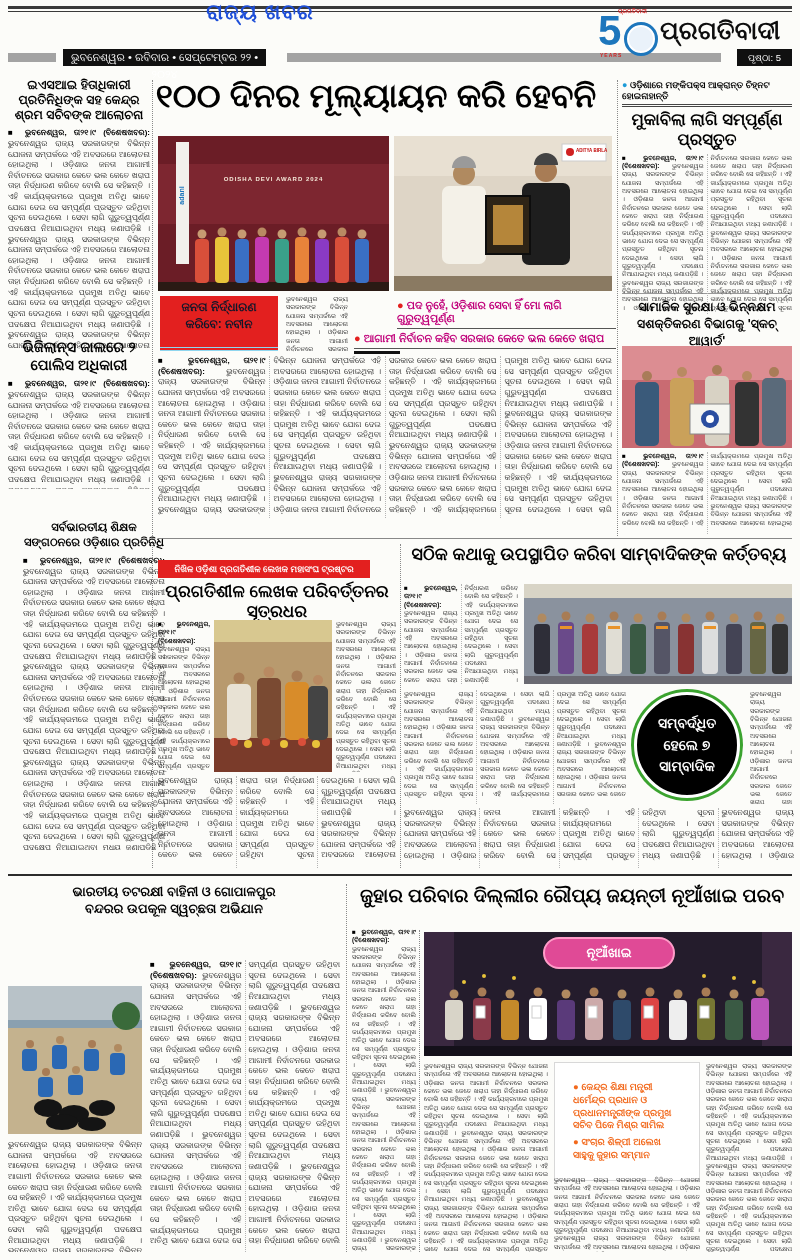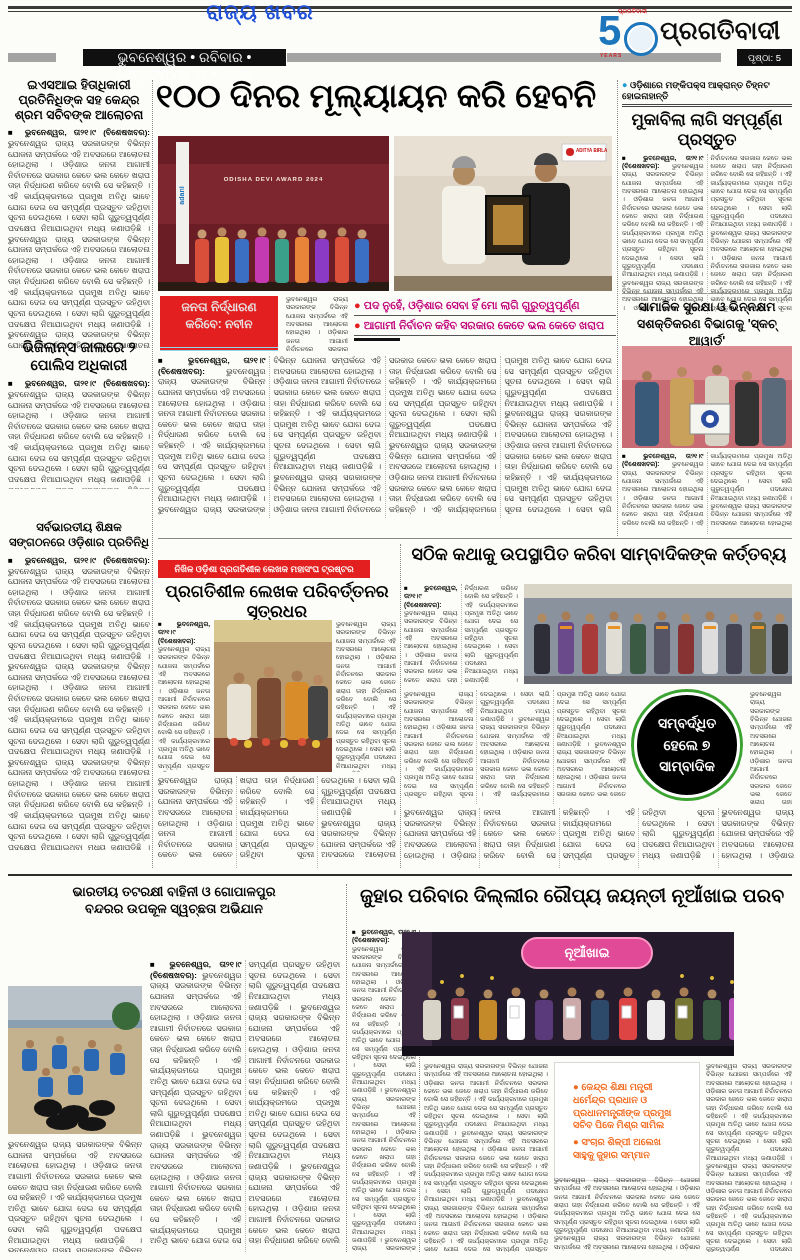--- a/index.html
+++ b/index.html
@@ -14,39 +14,39 @@
   .cols3{column-count:3;column-gap:7px;column-rule:1px dotted #b5b5b5;height:100%;}
   .cols4{column-count:4;column-gap:8px;column-rule:1px dotted #b5b5b5;height:100%;}
   .cols5{column-count:5;column-gap:7px;column-rule:1px dotted #b5b5b5;height:100%;}
   .vsep{border-left:1px dotted #8a8a8a;width:0;}
   .hrule{background:#3a3a3a;}
   .photo{position:absolute;overflow:hidden;background:#d8d4cc;}
   .photo svg{display:block;}
   .ovl{position:absolute;color:#fff;font-weight:bold;white-space:nowrap;}
   .headline{font-weight:bold;color:#000;font-family:"Liberation Sans",sans-serif;}
   .kickline{font-weight:bold;color:#000;}
-  .redbox{background:#e3201f;color:#e5e5e5;font-weight:bold;text-align:center;
+  .redbox{background:#e3201f;color:#0f172a;font-weight:bold;text-align:center;
           border-bottom:4px double #8fd6ef;}
   .bullet-magenta{color:#c0017a;font-weight:bold;}
   .dot-red{color:#e3201f;}
   .ribbon{background:#e3201f;color:#fff;font-weight:bold;text-align:center;}
   .greencircle{background:#000000;border:3px solid #fff;box-shadow:0 0 0 3px #3ba32f;
                border-radius:50%;color:#fff;font-weight:bold;text-align:center;}
   .orangeb{color:#f2691c;font-weight:bold;}
   .blackbar{background:#101010;color:#fff;}
 </style>
 </head>
 <body>
 
 <div class="abs hrule" style="left:8px;top:6px;width:784px;height:3px;"></div>
 <div class="abs hrule" style="left:8px;top:11px;width:784px;height:1px;"></div>
 
 <div class="abs ctr" style="left:100px;top:0;width:320px;font-size:21px;font-weight:bold;color:#1d4ed8;letter-spacing:1px;"><span>ରାଜ୍ୟ ଖବର</span></div>
 
-<div class="abs blackbar ctr" style="left:63px;top:49px;width:203px;height:17px;font-size:14px;line-height:17px;margin-left:20px;"><span>ଭୁବନେଶ୍ୱର • ରବିବାର • ସେପ୍ଟେମ୍ବର ୨୨ • ୨୦୨୪</span></div>
+<div class="abs blackbar ctr" style="left:63px;top:49px;width:203px;height:17px;font-size:11px;line-height:17px;"><span>ଭୁବନେଶ୍ୱର • ରବିବାର • ସେପ୍ଟେମ୍ବର ୨୨ • ୨୦୨୪</span></div>
 
 <div class="abs" style="left:8px;top:53px;width:48px;height:9px;background:#a3a3a3;"></div>
 <div class="abs" style="left:287px;top:53px;width:434px;height:9px;background:#a3a3a3;"></div>
 
 <div class="abs" style="left:592px;top:8px;width:70px;height:52px;">
   <span class="abs" style="left:26px;top:0;font-size:6px;color:#d02020;font-weight:bold;">ପ୍ରଗତିବାଦୀ</span>
   <span class="abs" style="left:6px;top:2px;font-size:42px;font-weight:bold;color:#1d76bc;line-height:1;">5</span>
   <span class="abs" style="left:32px;top:14px;width:28px;height:28px;border-radius:50%;background:#eaf2fa;border:3px solid #1d76bc;box-shadow:inset 0 0 0 2px #fff;"></span>
   <span class="abs" style="left:8px;top:44px;font-size:5px;color:#d02020;font-weight:bold;letter-spacing:1px;">YEARS</span>
 </div>
@@ -66,21 +66,21 @@
 <div class="abs" style="left:8px;top:78px;width:142px;">
   <div class="headline ctr" style="font-size:12.5px;line-height:1.18;">ଇଏସଆଇ ହିତାଧିକାରୀ ପ୍ରତିନିଧିଙ୍କ ସହ କେନ୍ଦ୍ର ଶ୍ରମ ସଚିବଙ୍କ ଆଲୋଚନା</div>
   <div class="body" style="height:222px;margin-top:6px;"><span class="dl">■ ଭୁବନେଶ୍ୱର, ତା୨୧।୯ (ବିଶେଷଖବର):</span> <span>ଭୁବନେଶ୍ୱର ରାଜ୍ୟ ସରକାରଙ୍କ ବିଭିନ୍ନ ଯୋଜନା ସମ୍ପର୍କରେ ଏହି ଅବସରରେ ଆଲୋଚନା ହୋଇଥିଲା । ଓଡ଼ିଶାର ଜନତା ଆଗାମୀ ନିର୍ବାଚନରେ ସରକାର କେତେ ଭଲ କେତେ ଖରାପ ତାହା ନିର୍ଦ୍ଧାରଣ କରିବେ ବୋଲି ସେ କହିଛନ୍ତି । ଏହି କାର୍ଯ୍ୟକ୍ରମରେ ପ୍ରମୁଖ ଅତିଥି ଭାବେ ଯୋଗ ଦେଇ ସେ ସମ୍ପୂର୍ଣ୍ଣ ପ୍ରସ୍ତୁତ ରହିଥିବା ସୂଚନା ଦେଇଥିଲେ । ସେବା ଲାଗି ଗୁରୁତ୍ୱପୂର୍ଣ୍ଣ ପଦକ୍ଷେପ ନିଆଯାଇଥିବା ମଧ୍ୟ ଜଣାପଡ଼ିଛି । ଭୁବନେଶ୍ୱର ରାଜ୍ୟ ସରକାରଙ୍କ ବିଭିନ୍ନ ଯୋଜନା ସମ୍ପର୍କରେ ଏହି ଅବସରରେ ଆଲୋଚନା ହୋଇଥିଲା । ଓଡ଼ିଶାର ଜନତା ଆଗାମୀ ନିର୍ବାଚନରେ ସରକାର କେତେ ଭଲ କେତେ ଖରାପ ତାହା ନିର୍ଦ୍ଧାରଣ କରିବେ ବୋଲି ସେ କହିଛନ୍ତି । ଏହି କାର୍ଯ୍ୟକ୍ରମରେ ପ୍ରମୁଖ ଅତିଥି ଭାବେ ଯୋଗ ଦେଇ ସେ ସମ୍ପୂର୍ଣ୍ଣ ପ୍ରସ୍ତୁତ ରହିଥିବା ସୂଚନା ଦେଇଥିଲେ । ସେବା ଲାଗି ଗୁରୁତ୍ୱପୂର୍ଣ୍ଣ ପଦକ୍ଷେପ ନିଆଯାଇଥିବା ମଧ୍ୟ ଜଣାପଡ଼ିଛି । ଭୁବନେଶ୍ୱର ରାଜ୍ୟ ସରକାରଙ୍କ ବିଭିନ୍ନ ଯୋଜନା ସମ୍ପର୍କରେ ଏହି ଅବସରରେ ଆଲୋଚନା ହୋଇଥିଲା । ଓଡ଼ିଶାର ଜନତା ଆଗାମୀ ନିର୍ବାଚନରେ ସରକାର କେତେ ଭଲ କେତେ ଖରାପ ତାହା ନିର୍ଦ୍ଧାରଣ କରିବେ ବୋଲି ସେ କହିଛନ୍ତି । ଏହି କାର୍ଯ୍ୟକ୍ରମରେ ପ୍ରମୁଖ ଅତିଥି ଭାବେ ଯୋଗ ଦେଇ ସେ ସମ୍ପୂର୍ଣ୍ଣ ପ୍ରସ୍ତୁତ ରହିଥିବା ସୂଚନା ଦେଇଥିଲେ । ସେବା ଲାଗି ଗୁରୁତ୍ୱପୂର୍ଣ୍ଣ ପଦକ୍ଷେପ ନିଆଯାଇଥିବା ମଧ୍ୟ ଜଣାପଡ଼ିଛି । ଭୁବନେଶ୍ୱର ରାଜ୍ୟ ସରକାରଙ୍କ ବିଭିନ୍ନ ଯୋଜନା ସମ୍ପର୍କରେ ଏହି ଅବସରରେ ଆଲୋଚନା ହୋଇଥିଲା । ଓଡ଼ିଶାର ଜନତା ଆଗାମୀ ନିର୍ବାଚନରେ ସରକାର କେତେ ଭଲ କେତେ ଖରାପ ତାହା ନିର୍ଦ୍ଧାରଣ କରିବେ ବୋଲି ସେ କହିଛନ୍ତି । ଏହି କାର୍ଯ୍ୟକ୍ରମରେ ପ୍ରମୁଖ ଅତିଥି ଭାବେ ଯୋଗ ଦେଇ ସେ ସମ୍ପୂର୍ଣ୍ଣ ପ୍ରସ୍ତୁତ ରହିଥିବା ସୂଚନା ଦେଇଥିଲେ । ସେବା ଲାଗି ଗୁରୁତ୍ୱପୂର୍ଣ୍ଣ ପଦକ୍ଷେପ ନିଆଯାଇଥିବା ମଧ୍ୟ ଜଣାପଡ଼ିଛି ।</span></div>
 </div>
 
 <div class="abs" style="left:8px;top:338px;width:142px;">
   <div class="headline ctr" style="font-size:14.5px;line-height:1.25;">ଭିଜିଲାନ୍ସ ଜାଲରେ ୨ ପୋଲିସ ଅଧିକାରୀ</div>
   <div class="body" style="height:110px;margin-top:5px;"><span class="dl">■ ଭୁବନେଶ୍ୱର, ତା୨୧।୯ (ବିଶେଷଖବର):</span> <span>ଭୁବନେଶ୍ୱର ରାଜ୍ୟ ସରକାରଙ୍କ ବିଭିନ୍ନ ଯୋଜନା ସମ୍ପର୍କରେ ଏହି ଅବସରରେ ଆଲୋଚନା ହୋଇଥିଲା । ଓଡ଼ିଶାର ଜନତା ଆଗାମୀ ନିର୍ବାଚନରେ ସରକାର କେତେ ଭଲ କେତେ ଖରାପ ତାହା ନିର୍ଦ୍ଧାରଣ କରିବେ ବୋଲି ସେ କହିଛନ୍ତି । ଏହି କାର୍ଯ୍ୟକ୍ରମରେ ପ୍ରମୁଖ ଅତିଥି ଭାବେ ଯୋଗ ଦେଇ ସେ ସମ୍ପୂର୍ଣ୍ଣ ପ୍ରସ୍ତୁତ ରହିଥିବା ସୂଚନା ଦେଇଥିଲେ । ସେବା ଲାଗି ଗୁରୁତ୍ୱପୂର୍ଣ୍ଣ ପଦକ୍ଷେପ ନିଆଯାଇଥିବା ମଧ୍ୟ ଜଣାପଡ଼ିଛି । ଭୁବନେଶ୍ୱର ରାଜ୍ୟ ସରକାରଙ୍କ ବିଭିନ୍ନ ଯୋଜନା ସମ୍ପର୍କରେ ଏହି ଅବସରରେ ଆଲୋଚନା ହୋଇଥିଲା । ଓଡ଼ିଶାର ଜନତା ଆଗାମୀ ନିର୍ବାଚନରେ ସରକାର କେତେ ଭଲ କେତେ ଖରାପ ତାହା ନିର୍ଦ୍ଧାରଣ କରିବେ ବୋଲି ସେ କହିଛନ୍ତି । ଏହି କାର୍ଯ୍ୟକ୍ରମରେ ପ୍ରମୁଖ ଅତିଥି ଭାବେ ଯୋଗ ଦେଇ ସେ ସମ୍ପୂର୍ଣ୍ଣ ପ୍ରସ୍ତୁତ ରହିଥିବା ସୂଚନା ଦେଇଥିଲେ । ସେବା ଲାଗି ଗୁରୁତ୍ୱପୂର୍ଣ୍ଣ ପଦକ୍ଷେପ ନିଆଯାଇଥିବା ମଧ୍ୟ ଜଣାପଡ଼ିଛି । ଭୁବନେଶ୍ୱର ରାଜ୍ୟ ସରକାରଙ୍କ ବିଭିନ୍ନ ଯୋଜନା ସମ୍ପର୍କରେ ଏହି ଅବସରରେ ଆଲୋଚନା ହୋଇଥିଲା । ଓଡ଼ିଶାର ଜନତା ଆଗାମୀ ନିର୍ବାଚନରେ ସରକାର କେତେ ଭଲ କେତେ ଖରାପ ତାହା ନିର୍ଦ୍ଧାରଣ କରିବେ ବୋଲି ସେ କହିଛନ୍ତି । ଏହି କାର୍ଯ୍ୟକ୍ରମରେ ପ୍ରମୁଖ ଅତିଥି ଭାବେ ଯୋଗ ଦେଇ ସେ ସମ୍ପୂର୍ଣ୍ଣ ପ୍ରସ୍ତୁତ ରହିଥିବା ସୂଚନା ଦେଇଥିଲେ । ସେବା ଲାଗି ଗୁରୁତ୍ୱପୂର୍ଣ୍ଣ ପଦକ୍ଷେପ ନିଆଯାଇଥିବା ମଧ୍ୟ ଜଣାପଡ଼ିଛି ।</span></div>
 </div>
 
-<div class="abs" style="left:8px;top:520px;width:142px;">
+<div class="abs" style="left:23px;top:520px;width:142px;">
   <div class="headline ctr" style="font-size:11.5px;line-height:1.3;">ସର୍ବଭାରତୀୟ ଶିକ୍ଷକ ସଙ୍ଗଠନରେ ଓଡ଼ିଶାର ପ୍ରତିନିଧି</div>
   <div class="body" style="height:294px;margin-top:6px;"><span class="dl">■ ଭୁବନେଶ୍ୱର, ତା୨୧।୯ (ବିଶେଷଖବର):</span> <span>ଭୁବନେଶ୍ୱର ରାଜ୍ୟ ସରକାରଙ୍କ ବିଭିନ୍ନ ଯୋଜନା ସମ୍ପର୍କରେ ଏହି ଅବସରରେ ଆଲୋଚନା ହୋଇଥିଲା । ଓଡ଼ିଶାର ଜନତା ଆଗାମୀ ନିର୍ବାଚନରେ ସରକାର କେତେ ଭଲ କେତେ ଖରାପ ତାହା ନିର୍ଦ୍ଧାରଣ କରିବେ ବୋଲି ସେ କହିଛନ୍ତି । ଏହି କାର୍ଯ୍ୟକ୍ରମରେ ପ୍ରମୁଖ ଅତିଥି ଭାବେ ଯୋଗ ଦେଇ ସେ ସମ୍ପୂର୍ଣ୍ଣ ପ୍ରସ୍ତୁତ ରହିଥିବା ସୂଚନା ଦେଇଥିଲେ । ସେବା ଲାଗି ଗୁରୁତ୍ୱପୂର୍ଣ୍ଣ ପଦକ୍ଷେପ ନିଆଯାଇଥିବା ମଧ୍ୟ ଜଣାପଡ଼ିଛି । ଭୁବନେଶ୍ୱର ରାଜ୍ୟ ସରକାରଙ୍କ ବିଭିନ୍ନ ଯୋଜନା ସମ୍ପର୍କରେ ଏହି ଅବସରରେ ଆଲୋଚନା ହୋଇଥିଲା । ଓଡ଼ିଶାର ଜନତା ଆଗାମୀ ନିର୍ବାଚନରେ ସରକାର କେତେ ଭଲ କେତେ ଖରାପ ତାହା ନିର୍ଦ୍ଧାରଣ କରିବେ ବୋଲି ସେ କହିଛନ୍ତି । ଏହି କାର୍ଯ୍ୟକ୍ରମରେ ପ୍ରମୁଖ ଅତିଥି ଭାବେ ଯୋଗ ଦେଇ ସେ ସମ୍ପୂର୍ଣ୍ଣ ପ୍ରସ୍ତୁତ ରହିଥିବା ସୂଚନା ଦେଇଥିଲେ । ସେବା ଲାଗି ଗୁରୁତ୍ୱପୂର୍ଣ୍ଣ ପଦକ୍ଷେପ ନିଆଯାଇଥିବା ମଧ୍ୟ ଜଣାପଡ଼ିଛି । ଭୁବନେଶ୍ୱର ରାଜ୍ୟ ସରକାରଙ୍କ ବିଭିନ୍ନ ଯୋଜନା ସମ୍ପର୍କରେ ଏହି ଅବସରରେ ଆଲୋଚନା ହୋଇଥିଲା । ଓଡ଼ିଶାର ଜନତା ଆଗାମୀ ନିର୍ବାଚନରେ ସରକାର କେତେ ଭଲ କେତେ ଖରାପ ତାହା ନିର୍ଦ୍ଧାରଣ କରିବେ ବୋଲି ସେ କହିଛନ୍ତି । ଏହି କାର୍ଯ୍ୟକ୍ରମରେ ପ୍ରମୁଖ ଅତିଥି ଭାବେ ଯୋଗ ଦେଇ ସେ ସମ୍ପୂର୍ଣ୍ଣ ପ୍ରସ୍ତୁତ ରହିଥିବା ସୂଚନା ଦେଇଥିଲେ । ସେବା ଲାଗି ଗୁରୁତ୍ୱପୂର୍ଣ୍ଣ ପଦକ୍ଷେପ ନିଆଯାଇଥିବା ମଧ୍ୟ ଜଣାପଡ଼ିଛି । ଭୁବନେଶ୍ୱର ରାଜ୍ୟ ସରକାରଙ୍କ ବିଭିନ୍ନ ଯୋଜନା ସମ୍ପର୍କରେ ଏହି ଅବସରରେ ଆଲୋଚନା ହୋଇଥିଲା । ଓଡ଼ିଶାର ଜନତା ଆଗାମୀ ନିର୍ବାଚନରେ ସରକାର କେତେ ଭଲ କେତେ ଖରାପ ତାହା ନିର୍ଦ୍ଧାରଣ କରିବେ ବୋଲି ସେ କହିଛନ୍ତି । ଏହି କାର୍ଯ୍ୟକ୍ରମରେ ପ୍ରମୁଖ ଅତିଥି ଭାବେ ଯୋଗ ଦେଇ ସେ ସମ୍ପୂର୍ଣ୍ଣ ପ୍ରସ୍ତୁତ ରହିଥିବା ସୂଚନା ଦେଇଥିଲେ । ସେବା ଲାଗି ଗୁରୁତ୍ୱପୂର୍ଣ୍ଣ ପଦକ୍ଷେପ ନିଆଯାଇଥିବା ମଧ୍ୟ ଜଣାପଡ଼ିଛି । ଭୁବନେଶ୍ୱର ରାଜ୍ୟ ସରକାରଙ୍କ ବିଭିନ୍ନ ଯୋଜନା ସମ୍ପର୍କରେ ଏହି ଅବସରରେ ଆଲୋଚନା ହୋଇଥିଲା । ଓଡ଼ିଶାର ଜନତା ଆଗାମୀ ନିର୍ବାଚନରେ ସରକାର କେତେ ଭଲ କେତେ ଖରାପ ତାହା ନିର୍ଦ୍ଧାରଣ କରିବେ ବୋଲି ସେ କହିଛନ୍ତି । ଏହି କାର୍ଯ୍ୟକ୍ରମରେ ପ୍ରମୁଖ ଅତିଥି ଭାବେ ଯୋଗ ଦେଇ ସେ ସମ୍ପୂର୍ଣ୍ଣ ପ୍ରସ୍ତୁତ ରହିଥିବା ସୂଚନା ଦେଇଥିଲେ । ସେବା ଲାଗି ଗୁରୁତ୍ୱପୂର୍ଣ୍ଣ ପଦକ୍ଷେପ ନିଆଯାଇଥିବା ମଧ୍ୟ ଜଣାପଡ଼ିଛି । ଭୁବନେଶ୍ୱର ରାଜ୍ୟ ସରକାରଙ୍କ ବିଭିନ୍ନ ଯୋଜନା ସମ୍ପର୍କରେ ଏହି ଅବସରରେ ଆଲୋଚନା ହୋଇଥିଲା । ଓଡ଼ିଶାର ଜନତା ଆଗାମୀ ନିର୍ବାଚନରେ ସରକାର କେତେ ଭଲ କେତେ ଖରାପ ତାହା ନିର୍ଦ୍ଧାରଣ କରିବେ ବୋଲି ସେ କହିଛନ୍ତି । ଏହି କାର୍ଯ୍ୟକ୍ରମରେ ପ୍ରମୁଖ ଅତିଥି ଭାବେ ଯୋଗ ଦେଇ ସେ ସମ୍ପୂର୍ଣ୍ଣ ପ୍ରସ୍ତୁତ ରହିଥିବା ସୂଚନା ଦେଇଥିଲେ । ସେବା ଲାଗି ଗୁରୁତ୍ୱପୂର୍ଣ୍ଣ ପଦକ୍ଷେପ ନିଆଯାଇଥିବା ମଧ୍ୟ ଜଣାପଡ଼ିଛି ।</span></div>
 </div>
 
 <div class="abs headline ctr" style="left:140px;top:78px;width:472px;font-size:33px;line-height:1.1;">୧୦୦ ଦିନର ମୂଲ୍ୟାୟନ କରି ହେବନି</div>
 
 <div class="photo" style="left:158px;top:136px;width:231px;height:155px;">
   <svg width="231" height="155" viewBox="0 0 231 155">
     <rect width="231" height="155" fill="#6b1d26"></rect>
     <rect y="28" width="231" height="60" fill="#7d2630"></rect>
@@ -131,21 +131,21 @@
 </div>
 
 <div class="abs redbox" style="left:160px;top:296px;width:118px;height:48px;font-size:12px;line-height:1.45;padding-top:3px;">
   <div>ଜନତା ନିର୍ଦ୍ଧାରଣ</div>
   <div>କରିବେ: ନବୀନ</div>
 </div>
 
 <div class="abs body tiny" style="left:286px;top:295px;width:62px;height:58px;"><span>ଭୁବନେଶ୍ୱର ରାଜ୍ୟ ସରକାରଙ୍କ ବିଭିନ୍ନ ଯୋଜନା ସମ୍ପର୍କରେ ଏହି ଅବସରରେ ଆଲୋଚନା ହୋଇଥିଲା । ଓଡ଼ିଶାର ଜନତା ଆଗାମୀ ନିର୍ବାଚନରେ ସରକାର କେତେ ଭଲ କେତେ ଖରାପ ତାହା ନିର୍ଦ୍ଧାରଣ କରିବେ ବୋଲି ସେ କହିଛନ୍ତି । ଏହି କାର୍ଯ୍ୟକ୍ରମରେ ପ୍ରମୁଖ ଅତିଥି ଭାବେ ଯୋଗ ଦେଇ ସେ ସମ୍ପୂର୍ଣ୍ଣ ପ୍ରସ୍ତୁତ ରହିଥିବା ସୂଚନା ଦେଇଥିଲେ । ସେବା ଲାଗି ଗୁରୁତ୍ୱପୂର୍ଣ୍ଣ ପଦକ୍ଷେପ ନିଆଯାଇଥିବା ମଧ୍ୟ ଜଣାପଡ଼ିଛି ।</span></div>
 
 <div class="abs" style="left:354px;top:298px;width:262px;">
-  <div class="bullet-magenta" style="font-size:11px;border-bottom:1px solid #555;padding:1px 0 3px 0;"><span class="dot-red">●</span>
+  <div class="bullet-magenta" style="font-size:11px;border-bottom:1px solid #555;padding:1px 0 3px 0;margin-left:43px;"><span class="dot-red">●</span>
         <span>ପଦ ନୁହେଁ, ଓଡ଼ିଶାର ସେବା ହିଁ ମୋ ଲାଗି ଗୁରୁତ୍ୱପୂର୍ଣ୍ଣ</span></div>
   <div class="bullet-magenta" style="font-size:11px;padding:3px 0 3px 0;"><span class="dot-red">●</span>
         <span>ଆଗାମୀ ନିର୍ବାଚନ କହିବ ସରକାର କେତେ ଭଲ କେତେ ଖରାପ</span></div>
   <div style="width:262px;height:1px;background:#555;"></div>
   <div style="width:46px;height:3px;background:#111;margin-top:2px;"></div>
 </div>
 
 <div class="abs body cols4" style="left:158px;top:356px;width:454px;height:162px;"><span class="dl">■ ଭୁବନେଶ୍ୱର, ତା୨୧।୯ (ବିଶେଷଖବର):</span> <span>ଭୁବନେଶ୍ୱର ରାଜ୍ୟ ସରକାରଙ୍କ ବିଭିନ୍ନ ଯୋଜନା ସମ୍ପର୍କରେ ଏହି ଅବସରରେ ଆଲୋଚନା ହୋଇଥିଲା । ଓଡ଼ିଶାର ଜନତା ଆଗାମୀ ନିର୍ବାଚନରେ ସରକାର କେତେ ଭଲ କେତେ ଖରାପ ତାହା ନିର୍ଦ୍ଧାରଣ କରିବେ ବୋଲି ସେ କହିଛନ୍ତି । ଏହି କାର୍ଯ୍ୟକ୍ରମରେ ପ୍ରମୁଖ ଅତିଥି ଭାବେ ଯୋଗ ଦେଇ ସେ ସମ୍ପୂର୍ଣ୍ଣ ପ୍ରସ୍ତୁତ ରହିଥିବା ସୂଚନା ଦେଇଥିଲେ । ସେବା ଲାଗି ଗୁରୁତ୍ୱପୂର୍ଣ୍ଣ ପଦକ୍ଷେପ ନିଆଯାଇଥିବା ମଧ୍ୟ ଜଣାପଡ଼ିଛି । ଭୁବନେଶ୍ୱର ରାଜ୍ୟ ସରକାରଙ୍କ ବିଭିନ୍ନ ଯୋଜନା ସମ୍ପର୍କରେ ଏହି ଅବସରରେ ଆଲୋଚନା ହୋଇଥିଲା । ଓଡ଼ିଶାର ଜନତା ଆଗାମୀ ନିର୍ବାଚନରେ ସରକାର କେତେ ଭଲ କେତେ ଖରାପ ତାହା ନିର୍ଦ୍ଧାରଣ କରିବେ ବୋଲି ସେ କହିଛନ୍ତି । ଏହି କାର୍ଯ୍ୟକ୍ରମରେ ପ୍ରମୁଖ ଅତିଥି ଭାବେ ଯୋଗ ଦେଇ ସେ ସମ୍ପୂର୍ଣ୍ଣ ପ୍ରସ୍ତୁତ ରହିଥିବା ସୂଚନା ଦେଇଥିଲେ । ସେବା ଲାଗି ଗୁରୁତ୍ୱପୂର୍ଣ୍ଣ ପଦକ୍ଷେପ ନିଆଯାଇଥିବା ମଧ୍ୟ ଜଣାପଡ଼ିଛି । ଭୁବନେଶ୍ୱର ରାଜ୍ୟ ସରକାରଙ୍କ ବିଭିନ୍ନ ଯୋଜନା ସମ୍ପର୍କରେ ଏହି ଅବସରରେ ଆଲୋଚନା ହୋଇଥିଲା । ଓଡ଼ିଶାର ଜନତା ଆଗାମୀ ନିର୍ବାଚନରେ ସରକାର କେତେ ଭଲ କେତେ ଖରାପ ତାହା ନିର୍ଦ୍ଧାରଣ କରିବେ ବୋଲି ସେ କହିଛନ୍ତି । ଏହି କାର୍ଯ୍ୟକ୍ରମରେ ପ୍ରମୁଖ ଅତିଥି ଭାବେ ଯୋଗ ଦେଇ ସେ ସମ୍ପୂର୍ଣ୍ଣ ପ୍ରସ୍ତୁତ ରହିଥିବା ସୂଚନା ଦେଇଥିଲେ । ସେବା ଲାଗି ଗୁରୁତ୍ୱପୂର୍ଣ୍ଣ ପଦକ୍ଷେପ ନିଆଯାଇଥିବା ମଧ୍ୟ ଜଣାପଡ଼ିଛି । ଭୁବନେଶ୍ୱର ରାଜ୍ୟ ସରକାରଙ୍କ ବିଭିନ୍ନ ଯୋଜନା ସମ୍ପର୍କରେ ଏହି ଅବସରରେ ଆଲୋଚନା ହୋଇଥିଲା । ଓଡ଼ିଶାର ଜନତା ଆଗାମୀ ନିର୍ବାଚନରେ ସରକାର କେତେ ଭଲ କେତେ ଖରାପ ତାହା ନିର୍ଦ୍ଧାରଣ କରିବେ ବୋଲି ସେ କହିଛନ୍ତି । ଏହି କାର୍ଯ୍ୟକ୍ରମରେ ପ୍ରମୁଖ ଅତିଥି ଭାବେ ଯୋଗ ଦେଇ ସେ ସମ୍ପୂର୍ଣ୍ଣ ପ୍ରସ୍ତୁତ ରହିଥିବା ସୂଚନା ଦେଇଥିଲେ । ସେବା ଲାଗି ଗୁରୁତ୍ୱପୂର୍ଣ୍ଣ ପଦକ୍ଷେପ ନିଆଯାଇଥିବା ମଧ୍ୟ ଜଣାପଡ଼ିଛି । ଭୁବନେଶ୍ୱର ରାଜ୍ୟ ସରକାରଙ୍କ ବିଭିନ୍ନ ଯୋଜନା ସମ୍ପର୍କରେ ଏହି ଅବସରରେ ଆଲୋଚନା ହୋଇଥିଲା । ଓଡ଼ିଶାର ଜନତା ଆଗାମୀ ନିର୍ବାଚନରେ ସରକାର କେତେ ଭଲ କେତେ ଖରାପ ତାହା ନିର୍ଦ୍ଧାରଣ କରିବେ ବୋଲି ସେ କହିଛନ୍ତି । ଏହି କାର୍ଯ୍ୟକ୍ରମରେ ପ୍ରମୁଖ ଅତିଥି ଭାବେ ଯୋଗ ଦେଇ ସେ ସମ୍ପୂର୍ଣ୍ଣ ପ୍ରସ୍ତୁତ ରହିଥିବା ସୂଚନା ଦେଇଥିଲେ । ସେବା ଲାଗି ଗୁରୁତ୍ୱପୂର୍ଣ୍ଣ ପଦକ୍ଷେପ ନିଆଯାଇଥିବା ମଧ୍ୟ ଜଣାପଡ଼ିଛି । ଭୁବନେଶ୍ୱର ରାଜ୍ୟ ସରକାରଙ୍କ ବିଭିନ୍ନ ଯୋଜନା ସମ୍ପର୍କରେ ଏହି ଅବସରରେ ଆଲୋଚନା ହୋଇଥିଲା । ଓଡ଼ିଶାର ଜନତା ଆଗାମୀ ନିର୍ବାଚନରେ ସରକାର କେତେ ଭଲ କେତେ ଖରାପ ତାହା ନିର୍ଦ୍ଧାରଣ କରିବେ ବୋଲି ସେ କହିଛନ୍ତି । ଏହି କାର୍ଯ୍ୟକ୍ରମରେ ପ୍ରମୁଖ ଅତିଥି ଭାବେ ଯୋଗ ଦେଇ ସେ ସମ୍ପୂର୍ଣ୍ଣ ପ୍ରସ୍ତୁତ ରହିଥିବା ସୂଚନା ଦେଇଥିଲେ । ସେବା ଲାଗି ଗୁରୁତ୍ୱପୂର୍ଣ୍ଣ ପଦକ୍ଷେପ ନିଆଯାଇଥିବା ମଧ୍ୟ ଜଣାପଡ଼ିଛି ।</span></div>
 
 <div class="abs" style="left:622px;top:80px;width:170px;">
@@ -305,21 +305,21 @@
 </div>
 
 <div class="abs body cols2" style="left:150px;top:960px;width:190px;height:292px;"><span class="dl">■ ଭୁବନେଶ୍ୱର, ତା୨୧।୯ (ବିଶେଷଖବର):</span> <span>ଭୁବନେଶ୍ୱର ରାଜ୍ୟ ସରକାରଙ୍କ ବିଭିନ୍ନ ଯୋଜନା ସମ୍ପର୍କରେ ଏହି ଅବସରରେ ଆଲୋଚନା ହୋଇଥିଲା । ଓଡ଼ିଶାର ଜନତା ଆଗାମୀ ନିର୍ବାଚନରେ ସରକାର କେତେ ଭଲ କେତେ ଖରାପ ତାହା ନିର୍ଦ୍ଧାରଣ କରିବେ ବୋଲି ସେ କହିଛନ୍ତି । ଏହି କାର୍ଯ୍ୟକ୍ରମରେ ପ୍ରମୁଖ ଅତିଥି ଭାବେ ଯୋଗ ଦେଇ ସେ ସମ୍ପୂର୍ଣ୍ଣ ପ୍ରସ୍ତୁତ ରହିଥିବା ସୂଚନା ଦେଇଥିଲେ । ସେବା ଲାଗି ଗୁରୁତ୍ୱପୂର୍ଣ୍ଣ ପଦକ୍ଷେପ ନିଆଯାଇଥିବା ମଧ୍ୟ ଜଣାପଡ଼ିଛି । ଭୁବନେଶ୍ୱର ରାଜ୍ୟ ସରକାରଙ୍କ ବିଭିନ୍ନ ଯୋଜନା ସମ୍ପର୍କରେ ଏହି ଅବସରରେ ଆଲୋଚନା ହୋଇଥିଲା । ଓଡ଼ିଶାର ଜନତା ଆଗାମୀ ନିର୍ବାଚନରେ ସରକାର କେତେ ଭଲ କେତେ ଖରାପ ତାହା ନିର୍ଦ୍ଧାରଣ କରିବେ ବୋଲି ସେ କହିଛନ୍ତି । ଏହି କାର୍ଯ୍ୟକ୍ରମରେ ପ୍ରମୁଖ ଅତିଥି ଭାବେ ଯୋଗ ଦେଇ ସେ ସମ୍ପୂର୍ଣ୍ଣ ପ୍ରସ୍ତୁତ ରହିଥିବା ସୂଚନା ଦେଇଥିଲେ । ସେବା ଲାଗି ଗୁରୁତ୍ୱପୂର୍ଣ୍ଣ ପଦକ୍ଷେପ ନିଆଯାଇଥିବା ମଧ୍ୟ ଜଣାପଡ଼ିଛି । ଭୁବନେଶ୍ୱର ରାଜ୍ୟ ସରକାରଙ୍କ ବିଭିନ୍ନ ଯୋଜନା ସମ୍ପର୍କରେ ଏହି ଅବସରରେ ଆଲୋଚନା ହୋଇଥିଲା । ଓଡ଼ିଶାର ଜନତା ଆଗାମୀ ନିର୍ବାଚନରେ ସରକାର କେତେ ଭଲ କେତେ ଖରାପ ତାହା ନିର୍ଦ୍ଧାରଣ କରିବେ ବୋଲି ସେ କହିଛନ୍ତି । ଏହି କାର୍ଯ୍ୟକ୍ରମରେ ପ୍ରମୁଖ ଅତିଥି ଭାବେ ଯୋଗ ଦେଇ ସେ ସମ୍ପୂର୍ଣ୍ଣ ପ୍ରସ୍ତୁତ ରହିଥିବା ସୂଚନା ଦେଇଥିଲେ । ସେବା ଲାଗି ଗୁରୁତ୍ୱପୂର୍ଣ୍ଣ ପଦକ୍ଷେପ ନିଆଯାଇଥିବା ମଧ୍ୟ ଜଣାପଡ଼ିଛି । ଭୁବନେଶ୍ୱର ରାଜ୍ୟ ସରକାରଙ୍କ ବିଭିନ୍ନ ଯୋଜନା ସମ୍ପର୍କରେ ଏହି ଅବସରରେ ଆଲୋଚନା ହୋଇଥିଲା । ଓଡ଼ିଶାର ଜନତା ଆଗାମୀ ନିର୍ବାଚନରେ ସରକାର କେତେ ଭଲ କେତେ ଖରାପ ତାହା ନିର୍ଦ୍ଧାରଣ କରିବେ ବୋଲି ସେ କହିଛନ୍ତି । ଏହି କାର୍ଯ୍ୟକ୍ରମରେ ପ୍ରମୁଖ ଅତିଥି ଭାବେ ଯୋଗ ଦେଇ ସେ ସମ୍ପୂର୍ଣ୍ଣ ପ୍ରସ୍ତୁତ ରହିଥିବା ସୂଚନା ଦେଇଥିଲେ । ସେବା ଲାଗି ଗୁରୁତ୍ୱପୂର୍ଣ୍ଣ ପଦକ୍ଷେପ ନିଆଯାଇଥିବା ମଧ୍ୟ ଜଣାପଡ଼ିଛି । ଭୁବନେଶ୍ୱର ରାଜ୍ୟ ସରକାରଙ୍କ ବିଭିନ୍ନ ଯୋଜନା ସମ୍ପର୍କରେ ଏହି ଅବସରରେ ଆଲୋଚନା ହୋଇଥିଲା । ଓଡ଼ିଶାର ଜନତା ଆଗାମୀ ନିର୍ବାଚନରେ ସରକାର କେତେ ଭଲ କେତେ ଖରାପ ତାହା ନିର୍ଦ୍ଧାରଣ କରିବେ ବୋଲି ସେ କହିଛନ୍ତି । ଏହି କାର୍ଯ୍ୟକ୍ରମରେ ପ୍ରମୁଖ ଅତିଥି ଭାବେ ଯୋଗ ଦେଇ ସେ ସମ୍ପୂର୍ଣ୍ଣ ପ୍ରସ୍ତୁତ ରହିଥିବା ସୂଚନା ଦେଇଥିଲେ । ସେବା ଲାଗି ଗୁରୁତ୍ୱପୂର୍ଣ୍ଣ ପଦକ୍ଷେପ ନିଆଯାଇଥିବା ମଧ୍ୟ ଜଣାପଡ଼ିଛି । ଭୁବନେଶ୍ୱର ରାଜ୍ୟ ସରକାରଙ୍କ ବିଭିନ୍ନ ଯୋଜନା ସମ୍ପର୍କରେ ଏହି ଅବସରରେ ଆଲୋଚନା ହୋଇଥିଲା । ଓଡ଼ିଶାର ଜନତା ଆଗାମୀ ନିର୍ବାଚନରେ ସରକାର କେତେ ଭଲ କେତେ ଖରାପ ତାହା ନିର୍ଦ୍ଧାରଣ କରିବେ ବୋଲି ସେ କହିଛନ୍ତି । ଏହି କାର୍ଯ୍ୟକ୍ରମରେ ପ୍ରମୁଖ ଅତିଥି ଭାବେ ଯୋଗ ଦେଇ ସେ ସମ୍ପୂର୍ଣ୍ଣ ପ୍ରସ୍ତୁତ ରହିଥିବା ସୂଚନା ଦେଇଥିଲେ । ସେବା ଲାଗି ଗୁରୁତ୍ୱପୂର୍ଣ୍ଣ ପଦକ୍ଷେପ ନିଆଯାଇଥିବା ମଧ୍ୟ ଜଣାପଡ଼ିଛି ।</span></div>
 
 <div class="abs body" style="left:8px;top:1140px;width:134px;height:112px;"><span>ଭୁବନେଶ୍ୱର ରାଜ୍ୟ ସରକାରଙ୍କ ବିଭିନ୍ନ ଯୋଜନା ସମ୍ପର୍କରେ ଏହି ଅବସରରେ ଆଲୋଚନା ହୋଇଥିଲା । ଓଡ଼ିଶାର ଜନତା ଆଗାମୀ ନିର୍ବାଚନରେ ସରକାର କେତେ ଭଲ କେତେ ଖରାପ ତାହା ନିର୍ଦ୍ଧାରଣ କରିବେ ବୋଲି ସେ କହିଛନ୍ତି । ଏହି କାର୍ଯ୍ୟକ୍ରମରେ ପ୍ରମୁଖ ଅତିଥି ଭାବେ ଯୋଗ ଦେଇ ସେ ସମ୍ପୂର୍ଣ୍ଣ ପ୍ରସ୍ତୁତ ରହିଥିବା ସୂଚନା ଦେଇଥିଲେ । ସେବା ଲାଗି ଗୁରୁତ୍ୱପୂର୍ଣ୍ଣ ପଦକ୍ଷେପ ନିଆଯାଇଥିବା ମଧ୍ୟ ଜଣାପଡ଼ିଛି । ଭୁବନେଶ୍ୱର ରାଜ୍ୟ ସରକାରଙ୍କ ବିଭିନ୍ନ ଯୋଜନା ସମ୍ପର୍କରେ ଏହି ଅବସରରେ ଆଲୋଚନା ହୋଇଥିଲା । ଓଡ଼ିଶାର ଜନତା ଆଗାମୀ ନିର୍ବାଚନରେ ସରକାର କେତେ ଭଲ କେତେ ଖରାପ ତାହା ନିର୍ଦ୍ଧାରଣ କରିବେ ବୋଲି ସେ କହିଛନ୍ତି । ଏହି କାର୍ଯ୍ୟକ୍ରମରେ ପ୍ରମୁଖ ଅତିଥି ଭାବେ ଯୋଗ ଦେଇ ସେ ସମ୍ପୂର୍ଣ୍ଣ ପ୍ରସ୍ତୁତ ରହିଥିବା ସୂଚନା ଦେଇଥିଲେ । ସେବା ଲାଗି ଗୁରୁତ୍ୱପୂର୍ଣ୍ଣ ପଦକ୍ଷେପ ନିଆଯାଇଥିବା ମଧ୍ୟ ଜଣାପଡ଼ିଛି ।</span></div>
 
 <div class="abs headline ctr" style="left:352px;top:886px;width:440px;font-size:19px;line-height:1.1;">ଜୁହାର ପରିବାର ଦିଲ୍ଲୀର ରୌପ୍ୟ ଜୟନ୍ତୀ ନୂଆଁଖାଇ ପରବ</div>
 
 <div class="abs body tiny" style="left:352px;top:928px;width:64px;height:324px;"><span class="dl">■ ଭୁବନେଶ୍ୱର, ତା୨୧।୯ (ବିଶେଷଖବର):</span> <span>ଭୁବନେଶ୍ୱର ରାଜ୍ୟ ସରକାରଙ୍କ ବିଭିନ୍ନ ଯୋଜନା ସମ୍ପର୍କରେ ଏହି ଅବସରରେ ଆଲୋଚନା ହୋଇଥିଲା । ଓଡ଼ିଶାର ଜନତା ଆଗାମୀ ନିର୍ବାଚନରେ ସରକାର କେତେ ଭଲ କେତେ ଖରାପ ତାହା ନିର୍ଦ୍ଧାରଣ କରିବେ ବୋଲି ସେ କହିଛନ୍ତି । ଏହି କାର୍ଯ୍ୟକ୍ରମରେ ପ୍ରମୁଖ ଅତିଥି ଭାବେ ଯୋଗ ଦେଇ ସେ ସମ୍ପୂର୍ଣ୍ଣ ପ୍ରସ୍ତୁତ ରହିଥିବା ସୂଚନା ଦେଇଥିଲେ । ସେବା ଲାଗି ଗୁରୁତ୍ୱପୂର୍ଣ୍ଣ ପଦକ୍ଷେପ ନିଆଯାଇଥିବା ମଧ୍ୟ ଜଣାପଡ଼ିଛି । ଭୁବନେଶ୍ୱର ରାଜ୍ୟ ସରକାରଙ୍କ ବିଭିନ୍ନ ଯୋଜନା ସମ୍ପର୍କରେ ଏହି ଅବସରରେ ଆଲୋଚନା ହୋଇଥିଲା । ଓଡ଼ିଶାର ଜନତା ଆଗାମୀ ନିର୍ବାଚନରେ ସରକାର କେତେ ଭଲ କେତେ ଖରାପ ତାହା ନିର୍ଦ୍ଧାରଣ କରିବେ ବୋଲି ସେ କହିଛନ୍ତି । ଏହି କାର୍ଯ୍ୟକ୍ରମରେ ପ୍ରମୁଖ ଅତିଥି ଭାବେ ଯୋଗ ଦେଇ ସେ ସମ୍ପୂର୍ଣ୍ଣ ପ୍ରସ୍ତୁତ ରହିଥିବା ସୂଚନା ଦେଇଥିଲେ । ସେବା ଲାଗି ଗୁରୁତ୍ୱପୂର୍ଣ୍ଣ ପଦକ୍ଷେପ ନିଆଯାଇଥିବା ମଧ୍ୟ ଜଣାପଡ଼ିଛି । ଭୁବନେଶ୍ୱର ରାଜ୍ୟ ସରକାରଙ୍କ ବିଭିନ୍ନ ଯୋଜନା ସମ୍ପର୍କରେ ଏହି ଅବସରରେ ଆଲୋଚନା ହୋଇଥିଲା । ଓଡ଼ିଶାର ଜନତା ଆଗାମୀ ନିର୍ବାଚନରେ ସରକାର କେତେ ଭଲ କେତେ ଖରାପ ତାହା ନିର୍ଦ୍ଧାରଣ କରିବେ ବୋଲି ସେ କହିଛନ୍ତି । ଏହି କାର୍ଯ୍ୟକ୍ରମରେ ପ୍ରମୁଖ ଅତିଥି ଭାବେ ଯୋଗ ଦେଇ ସେ ସମ୍ପୂର୍ଣ୍ଣ ପ୍ରସ୍ତୁତ ରହିଥିବା ସୂଚନା ଦେଇଥିଲେ । ସେବା ଲାଗି ଗୁରୁତ୍ୱପୂର୍ଣ୍ଣ ପଦକ୍ଷେପ ନିଆଯାଇଥିବା ମଧ୍ୟ ଜଣାପଡ଼ିଛି ।</span></div>
 
-<div class="photo" style="left:402px;top:932px;width:332px;height:124px;">
+<div class="photo" style="left:424px;top:932px;width:368px;height:124px;">
   <svg width="368" height="124" viewBox="0 0 368 124">
     <rect width="368" height="124" fill="#241c2c"></rect>
     <rect width="30" height="124" fill="#3a2840"></rect>
       <rect x="338" width="30" height="124" fill="#3a2840"></rect>
     <rect x="120" y="6" width="130" height="30" rx="15" fill="#e04a96" stroke="#ff9cc8" stroke-width="2"></rect>
     <g fill="#e8c33a">
       <circle cx="60" cy="44" r="2"></circle>
         <circle cx="90" cy="46" r="2"></circle>
         <circle cx="280" cy="44" r="2"></circle>
       <circle cx="310" cy="46" r="2"></circle>

